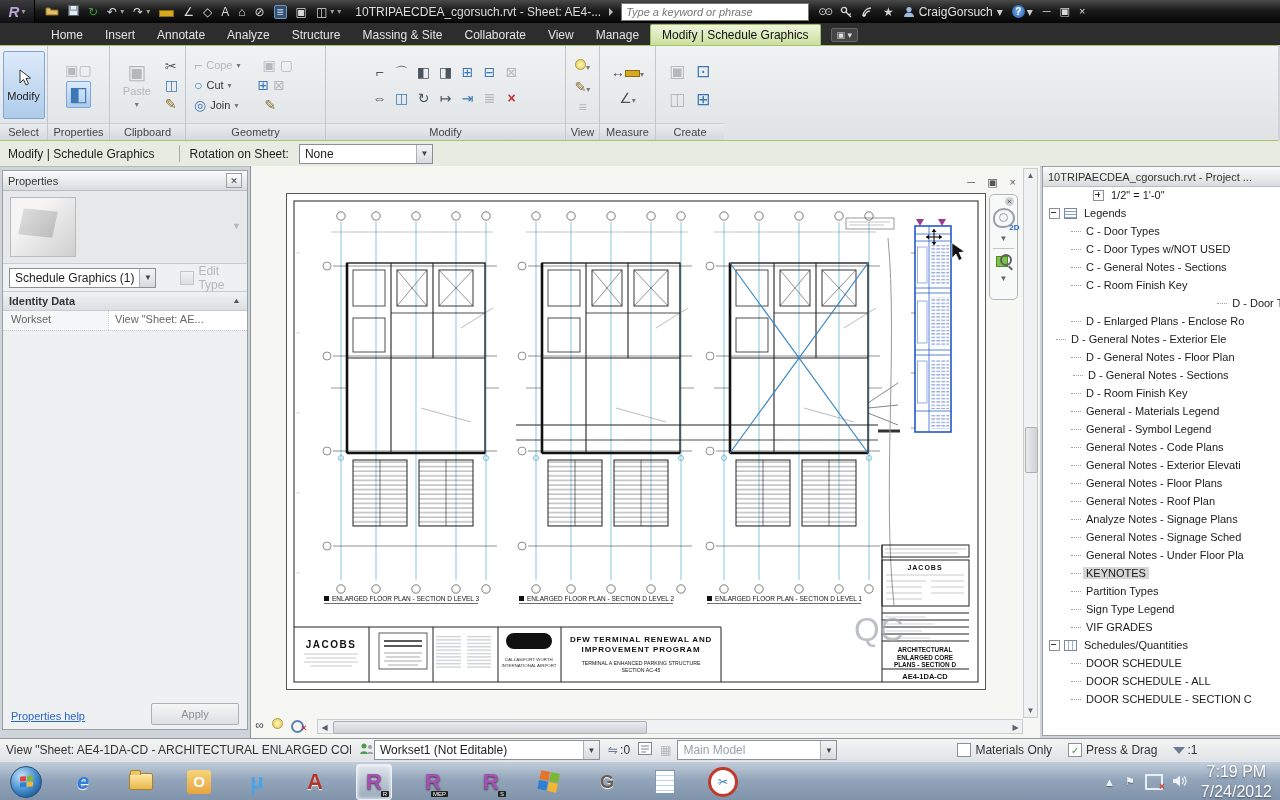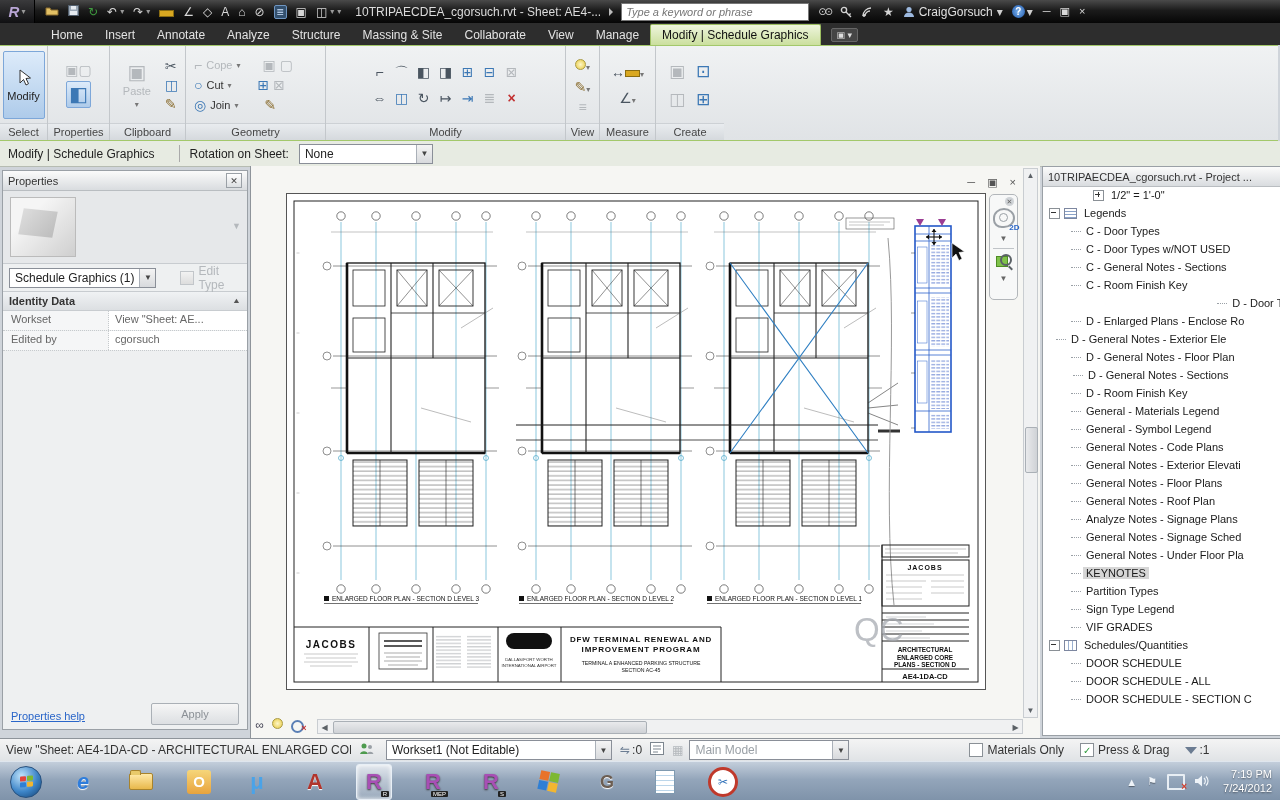--- a/index.html
+++ b/index.html
@@ -144,21 +144,21 @@
   .app{width:34px;height:34px;margin-left:24px;display:flex;align-items:center;justify-content:center;position:relative;flex:none}
   .app.active{background:linear-gradient(rgba(255,255,255,.55),rgba(255,255,255,.2));border:1px solid #e8eff6;border-radius:3px;box-shadow:inset 0 0 4px #fff}
   .al{font-weight:bold;font-size:22px;line-height:1}
   .badge{position:absolute;right:2px;bottom:2px;font-size:6px;color:#fff;background:#222;padding:0 2px;border-radius:1px}
   .foldic{width:22px;height:15px;background:linear-gradient(#ffe9a8,#e8b84b);border:1px solid #a8832c;border-radius:2px;position:relative}
   .foldic:before{content:"";position:absolute;left:0;top:-4px;width:9px;height:4px;background:#e8c96a;border:1px solid #a8832c;border-bottom:none;border-radius:2px 2px 0 0}
   .noteic{width:18px;height:22px;background:repeating-linear-gradient(#fff 0 4px,#bcd6ea 4px 5px);border:1px solid #7f9ab0}
   .snipic{width:24px;height:24px;border-radius:50%;border:3px solid #c0392b;background:#fff;display:flex;align-items:center;justify-content:center;color:#2d6fb8;font-size:12px}
   .navic{width:20px;height:20px;display:grid;grid-template-columns:9px 9px;grid-template-rows:9px 9px;gap:1px;transform:rotate(12deg)}
   #tray{margin-left:auto;display:flex;align-items:center;gap:10px;margin-right:8px;color:#f0f4f8}
-  #clock{text-align:right;font-size:11px;color:#fff;text-shadow:0 1px 2px rgba(0,0,0,.5);line-height:1.25;margin-left:4px}
+  #clock{text-align:center;font-size:16px;color:#fff;text-shadow:0 1px 2px rgba(0,0,0,.5);line-height:1.25;margin-left:4px}
   .trayic{font-size:11px;color:#eef3f8;text-shadow:0 1px 1px rgba(0,0,0,.4)}
   .netic{position:relative;width:14px;height:12px;border:2px solid #e8eef4;border-radius:1px}
   .netic b{position:absolute;right:-4px;bottom:-4px;color:#d23c2a;font-size:10px;font-weight:bold}
 </style>
 </head>
 <body>
 
 <div class="abs" id="titlebar">
   <div id="rlogo">
       <span class="r">R</span>
@@ -384,24 +384,20 @@
       <span>Edit Type</span>
     </span>
   </div>
   <div class="sechead">
     <span>Identity Data</span>
     <span class="chev">▲</span>
   </div>
   <div class="prow">
     <span class="pl">Workset</span>
     <span class="pv">View "Sheet: AE...</span>
-  </div>
-  <div class="prow">
-    <span class="pl">Edited by</span>
-    <span class="pv">cgorsuch</span>
   </div>
   <div id="props-bottom">
     <span id="props-help">Properties help</span>
     <span id="apply-btn">Apply</span>
   </div>
 </div>
 
 <div class="abs" id="canvas">
   <div id="viewbtns">
     <span>─</span>
@@ -785,21 +781,21 @@
 </div>
 
 <div class="abs" id="statusbar">
   <span style="margin-left:6px;white-space:nowrap;overflow:hidden;max-width:345px">View "Sheet: AE4-1DA-CD - ARCHITECTURAL ENLARGED CORE PLA</span>
   <span class="stic"><svg width="15" height="14">
         <circle cx="5" cy="4" r="2.5" fill="#4e9b4e"></circle>
         <path d="M1 12 a4.2 4 0 0 1 8 0 z" fill="#4e9b4e"></path>
         <circle cx="11" cy="5" r="2" fill="#9aa0a6"></circle>
         <path d="M8 12 a3.4 3.2 0 0 1 6.5 0 z" fill="#9aa0a6"></path>
       </svg></span>
-  <span class="selbox" style="width:224px;margin-left:12px">
+  <span class="selbox" style="width:224px;margin-left:0">
     <span class="txt">Workset1 (Not Editable)</span>
     <span class="arr">▼</span>
   </span>
   <span class="stic" style="color:#6b7c92">⇋</span>
   <span style="margin-left:2px">:0</span>
   <span class="stic"><svg width="14" height="13">
         <rect x="0.5" y="0.5" width="13" height="12" fill="#fff" stroke="#7d868f"></rect>
         <line x1="3" y1="4" x2="11" y2="4" stroke="#7d868f"></line>
         <line x1="3" y1="7" x2="11" y2="7" stroke="#7d868f"></line>
         <line x1="3" y1="10" x2="8" y2="10" stroke="#7d868f"></line>

